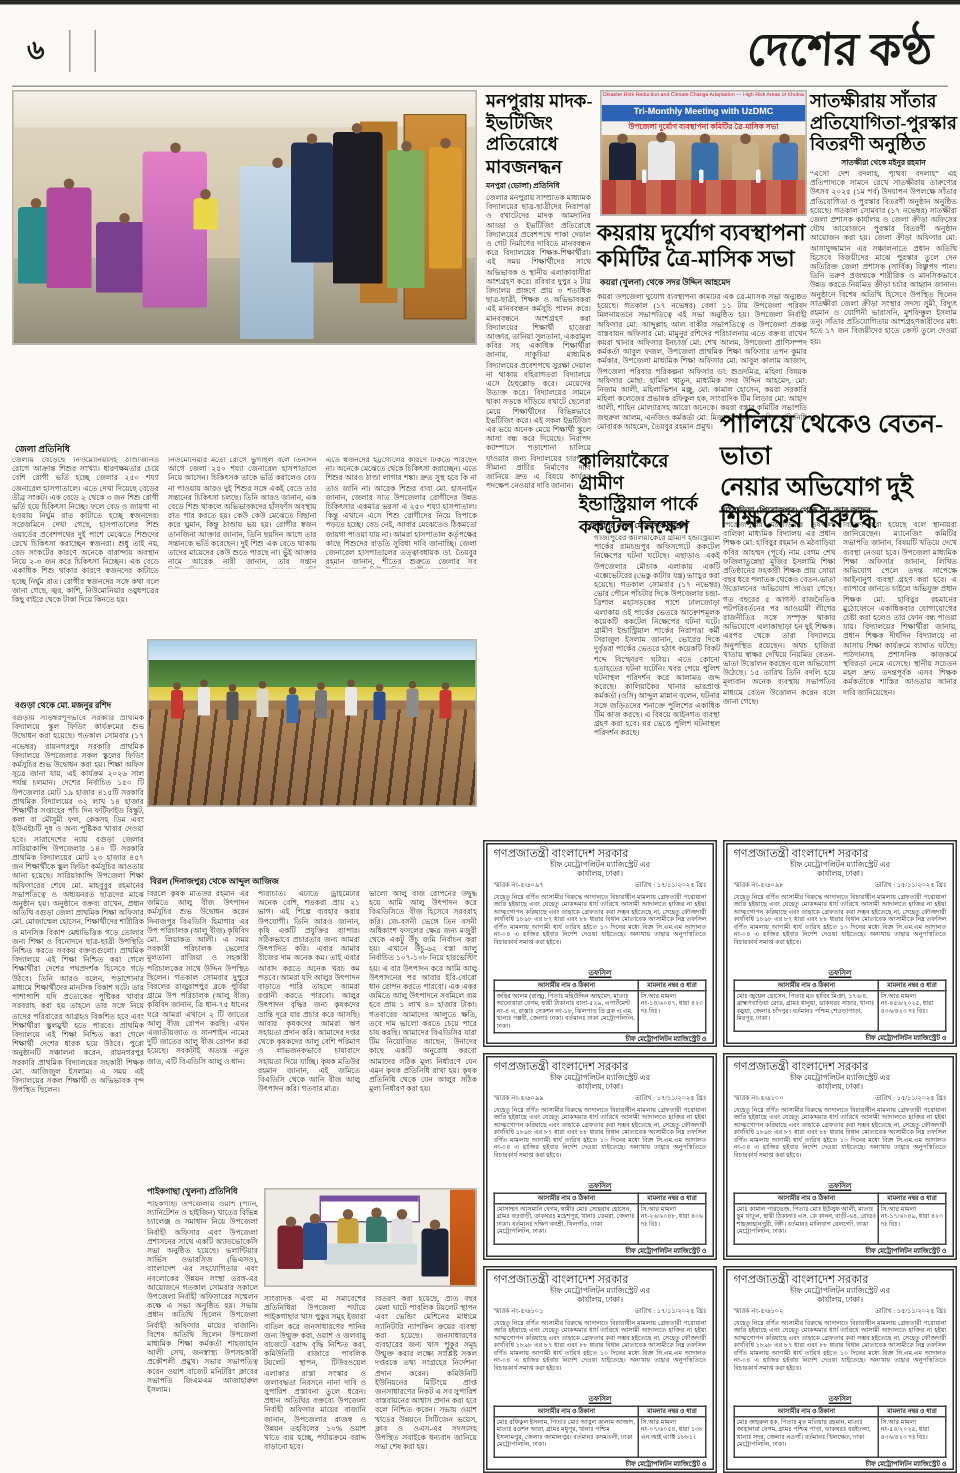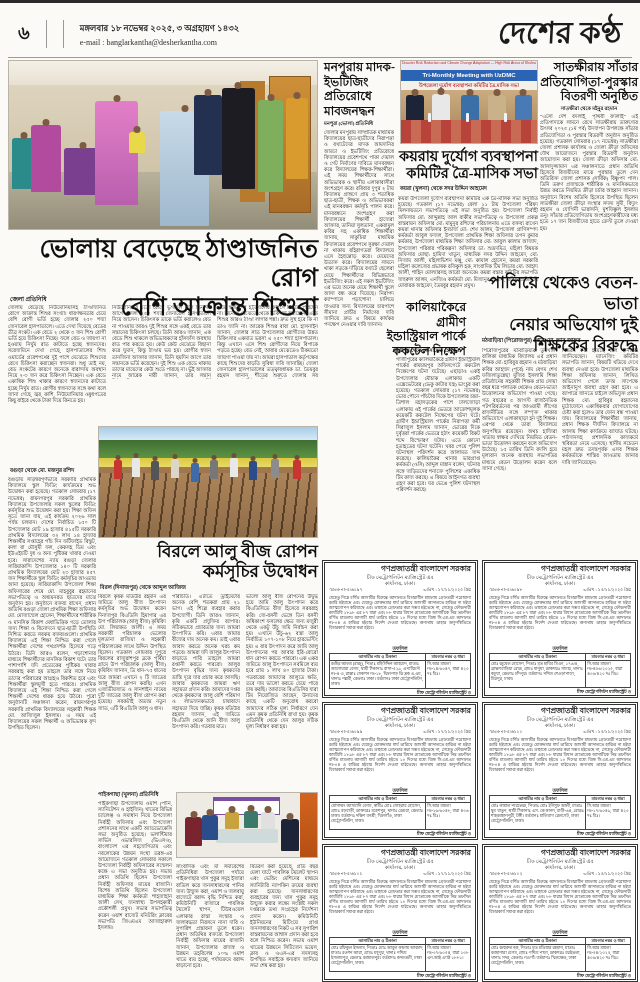--- a/index.html
+++ b/index.html
@@ -11,21 +11,21 @@
   .masthead{left:0;top:14px;width:640px;height:40px;display:flex;align-items:center;padding:0 18px;box-sizing:border-box;}
   .pageno{font-size:18px;font-weight:bold;margin-right:8px;}
   .vr{width:1px;height:28px;background:#999;margin:0 8px;}
   .mast-l{font-size:27px;font-weight:bold;letter-spacing:0;white-space:nowrap;}
   .dateline{display:flex;flex-direction:column;gap:2px;margin-left:8px;}
   .dl1{font-size:8.5px;font-weight:bold;color:#222;}
   .dl2{font-size:8px;color:#333;}
   .mast-r{margin-left:auto;font-size:30px;font-weight:bold;white-space:nowrap;transform:skewX(-3deg);}
   .hrule{left:8px;top:57px;width:624px;height:1px;background:#9a9a9a;}
   
-  .hl{font-weight:bold;color:#0e0e0e;text-align:right;}
+  .hl{font-weight:bold;color:#0e0e0e;text-align:left;}
   .by{font-weight:bold;font-size:6px;color:#111;white-space:nowrap;}
   .bt{font-size:5px;line-height:6.2px;text-align:justify;color:#232323;overflow:hidden;}
   .photo{overflow:hidden;background:#ccc;border:1px solid #b9b4a8;box-sizing:border-box;}
   
   #ph-main{left:8px;top:60px;width:310px;height:170px;}
   #hl-main{left:8px;top:234px;width:310px;font-size:25px;line-height:29px;}
   #by-main{left:10px;top:294px;}
   #c-main1{left:8px;top:305px;width:98px;height:120px;}
   #c-main2{left:112px;top:305px;width:99px;height:74px;}
   #c-main3{left:217px;top:305px;width:101px;height:74px;}
@@ -60,21 +60,21 @@
   #hl-pal{left:480px;top:272px;width:158px;font-size:16.5px;line-height:21px;}
   #by-pal{left:482px;top:337px;font-size:5.5px;}
   #c-pal1{left:482px;top:348px;width:75px;height:208px;}
   #c-pal2{left:562px;top:348px;width:76px;height:208px;}
   
   .notice{width:156px;height:138px;background:#fff;border:3px double #333;box-sizing:border-box;
           padding:2px 4px;overflow:hidden;}
   #n1{left:322px;top:560px;} #n2{left:482px;top:560px;}
   #n3{left:322px;top:702px;} #n4{left:482px;top:702px;}
   #n5{left:322px;top:844px;} #n6{left:482px;top:844px;}
-  .n-title{font-size:7.5px;font-weight:bold;text-align:right;line-height:8.5px;}
+  .n-title{font-size:7.5px;font-weight:normal;text-align:left;line-height:8.5px;}
   .n-off{font-size:5.2px;text-align:center;line-height:6px;}
   .n-meta{display:flex;justify-content:space-between;font-size:4.4px;margin-top:1px;}
   .n-body{font-size:4.2px;line-height:5.1px;text-align:justify;height:50px;overflow:hidden;margin-top:1px;}
   .n-sched{font-size:4.8px;font-weight:bold;text-align:center;text-decoration:underline;}
   .n-table{width:100%;border-collapse:collapse;table-layout:fixed;}
   .n-table th,.n-table td{border:0.5px solid #444;padding:1px;font-size:4.2px;line-height:4.9px;
        text-align:left;vertical-align:top;overflow:hidden;}
   .n-table th{text-align:center;font-weight:bold;}
   .n-table .cw1{width:69%;} .n-table .cw2{width:31%;}
   .n-table td.cell-name{height:24px;}
@@ -122,24 +122,20 @@
 </head>
 <body>
 
 <div class="page">
   <div class="abs topline"></div>
 
   <div class="abs masthead">
     <span class="pageno">৬</span>
     <span class="vr"></span>
     <span class="vr"></span>
-    <span class="dateline">
-      <span class="dl1">মঙ্গলবার ১৮ নভেম্বর ২০২৫, ৩ অগ্রহায়ণ ১৪৩২</span>
-      <span class="dl2">e-mail : banglarkantha@desherkantha.com</span>
-    </span>
     <span class="mast-r">দেশের কণ্ঠ</span>
   </div>
   <div class="abs hrule"></div>
 
   <div class="abs photo" id="ph-main">
     <div class="lay hm-ceil"></div>
     <div class="lay hm-wall"></div>
     <div class="lay hm-floor"></div>
     <div class="hm-door1"></div>
     <div class="hm-door2"></div>
@@ -148,24 +144,20 @@
     <div class="fg" style="left:18%;top:52%;width:12%;height:28%;background:#7a3f8f;"></div>
     <div class="fg" style="left:28%;top:24%;width:14%;height:62%;background:linear-gradient(#e37fc8,#b85fae);"></div>
     <div class="fg" style="left:39%;top:42%;width:5%;height:13%;background:#e8d84a;"></div>
     <div class="fg" style="left:49%;top:30%;width:16%;height:68%;background:linear-gradient(#c7dae8,#9fb8cc);"></div>
     <div class="fg" style="left:60%;top:20%;width:9%;height:48%;background:#23304f;"></div>
     <div class="fg" style="left:69%;top:16%;width:11%;height:60%;background:#1c1c22;"></div>
     <div class="fg" style="left:81%;top:23%;width:8%;height:55%;background:#7fae5c;"></div>
     <div class="fg" style="left:90%;top:22%;width:7%;height:48%;background:#d99a2e;"></div>
   </div>
 
-  <div class="abs hl" id="hl-main">
-    <div>ভোলায় বেড়েছে ঠাণ্ডাজনিত রোগ</div>
-    <div>বেশি আক্রান্ত শিশুরা</div>
-  </div>
   <div class="abs by" id="by-main">জেলা প্রতিনিধি</div>
   <div class="abs bt" id="c-main1">জেলায় বেড়েছে নিউমোনিয়াসহ ঠাণ্ডাজনিত রোগে আক্রান্ত শিশুর সংখ্যা। ধারণক্ষমতার চেয়ে বেশি রোগী ভর্তি হচ্ছে জেলার ২৫০ শয্যা জেনারেল হাসপাতালে। এতে দেখা দিয়েছে বেডের তীব্র সংকট। এক বেডে ২ থেকে ৩ জন শিশু রোগী ভর্তি হয়ে চিকিৎসা নিচ্ছে। ফলে বেড ও জায়গা না হওয়ায় নির্ঘুম রাত কাটাতে হচ্ছে স্বজনদের। সরেজমিনে দেখা গেছে, হাসপাতালের শিশু ওয়ার্ডের প্রবেশপথের দুই পাশে মেঝেতে শিশুদের রেখে চিকিৎসা করাচ্ছেন স্বজনরা। শুধু তাই নয়, বেড সংকটের কারণে অনেকে বারান্দায় অবস্থান নিয়ে ২-৩ জন করে চিকিৎসা নিচ্ছেন। এক বেডে একাধিক শিশু থাকার কারণে স্বজনদের কাটাতে হচ্ছে নির্ঘুম রাত। রোগীর স্বজনদের সঙ্গে কথা বলে জানা গেছে, জ্বর, কাশি, নিউমোনিয়ার ওষুধপত্রের কিছু বাইরে থেকে টাকা দিয়ে কিনতে হয়।</div>
   <div class="abs bt" id="c-main2">নিউমোনিয়ার মতো রোগে ভুগছিল বলে তিনদিন আগে জেলা ২৫০ শয্যা জেনারেল হাসপাতালে নিয়ে আসেন। চিকিৎসক তাকে ভর্তি করালেও বেড না পাওয়ায় আরও দুই শিশুর সঙ্গে একই বেডে তার সন্তানের চিকিৎসা চলছে। তিনি আরও জানান, এক বেডে শিশু থাকলে অভিভাবকদের হাঁসফাঁস অবস্থায় রাত পার করতে হয়। কেউ কেউ মেঝেতে বিছানা করে ঘুমান, কিন্তু ঠাণ্ডায় ভয় হয়। রোগীর স্বজন তানজিনা আক্তার জানান, তিনি ছয়দিন আগে তার সন্তানকে ভর্তি করেছেন। দুই শিশু এক বেডে থাকায় তাদের মায়েদের কেউ শুতে পারছে না। ভুঁই আক্তার নামে আরেক নারী জানান, তার সন্তান নিউমোনিয়ায় আক্রান্ত হওয়ায় গতকাল ভর্তি করিয়েছেন। কিন্তু বেড না পাওয়ায় তিনি মেঝেতে রেখে সন্তানের চিকিৎসা করাচ্ছেন।</div>
   <div class="abs bt" id="c-main3">এতে স্বজনদের হট্টগোলের কারণে টিকতে পারছেন না। অনেকে মেঝেতে থেকে চিকিৎসা করাচ্ছেন। এতে শিশুর আরও ঠাণ্ডা লাগার শঙ্কা। দ্রুত সুস্থ হবে কি না তাও জানি না। আরেক শিশুর বাবা মো. হাসনাইন জানান, জেলার সাত উপজেলার রোগীদের উন্নত চিকিৎসার একমাত্র ভরসা এ ২৫০ শয্যা হাসপাতাল। কিন্তু এখানে এসে শিশু রোগীদের নিয়ে বিপাকে পড়তে হচ্ছে। বেড নেই, আবার মেঝেতেও ঠিকমতো জায়গা পাওয়া যায় না। আমরা হাসপাতাল কর্তৃপক্ষের কাছে শিশুদের বাড়তি সুবিধা দাবি জানাচ্ছি। জেলা জেনারেল হাসপাতালের তত্ত্বাবধায়ক ডা. তৈয়বুর রহমান জানান, শীতের শুরুতে জেলার সব উপজেলাতেই নিউমোনিয়া রোগীর সংখ্যা বেড়েছে। বর্তমানে ঠাণ্ডাজনিত রোগে আক্রান্ত হয়ে শতাধিক শিশু রোগী হাসপাতালে ভর্তি রয়েছে। এর মধ্যে ৬৮ জন নিউমোনিয়ায় আক্রান্ত।</div>
 
   <div class="abs by" id="by-feed">বগুড়া থেকে মো. মজনুর রশিদ</div>
   <div class="abs bt" id="bd-feed">বগুড়ায় সাড়ম্বরপূর্ণভাবে সরকারি প্রাথমিক বিদ্যালয়ে স্কুল ফিডিং কার্যক্রমের শুভ উদ্বোধন করা হয়েছে। গতকাল সোমবার (১৭ নভেম্বর) রায়নগরপুর সরকারি প্রাথমিক বিদ্যালয়ে উপজেলার সকল স্কুলের ফিডিং কর্মসূচির শুভ উদ্বোধন করা হয়। শিক্ষা অফিস সূত্রে জানা যায়, এই কার্যক্রম ২০২৬ সাল পর্যন্ত চলমান। দেশের নির্বাচিত ১৫০ টি উপজেলার মোট ১৯ হাজার ৪১৫টি সরকারি প্রাথমিক বিদ্যালয়ের ৩২ লাখ ১৪ হাজার শিক্ষার্থীর সপ্তাহের পাঁচ দিন ফর্টিফাইড বিস্কুট, কলা বা মৌসুমী ফল, কেকসহ ডিম এবং ইউএইচটি দুধ ও অন্য পুষ্টিকর খাবার দেওয়া হবে। সারাদেশের ন্যায় বগুড়া জেলার সারিয়াকান্দি উপজেলার ১৪০ টি সরকারি প্রাথমিক বিদ্যালয়ের মোট ২৩ হাজার ৪৫৭ জন শিক্ষার্থীকে স্কুল ফিডিং কর্মসূচির আওতায় আনা হয়েছে। সারিয়াকান্দি উপজেলা শিক্ষা অফিসারের শেষে মো. মাহবুবুর রহমানের সভাপতিত্বে ও অধ্যয়নরত ছাত্রদের মাঝে অনুষ্ঠান হয়। অনুষ্ঠানে বক্তব্য রাখেন, প্রধান অতিথি বগুড়া জেলা প্রাথমিক শিক্ষা অফিসার মো. মোজাম্মেল হোসেন, শিক্ষার্থীদের শারীরিক ও মানসিক বিকাশ মেধাভিত্তিক গড়ে তোলার জন্য শিক্ষা ও বিনোদনে ছাত্র-ছাত্রী উপস্থিতি নিশ্চিত করতে সবকয় বক্তব্যগুলো। প্রাথমিক বিদ্যালয়ে এই শিক্ষা নিশ্চিত করা গেলে শিক্ষার্থীরা দেশের পথপ্রদর্শক হিসেবে গড়ে উঠবে। তিনি আরও বলেন, পড়াশোনার মাধ্যমে শিক্ষার্থীদের মানসিক বিকাশ ঘটে। তার পাশাপাশি যদি প্রত্যেকের পুষ্টিকর খাবার সরবরাহ করা হয় তাহলে তার সঙ্গে নিয়ে তাদের পরিবারের আগ্রহও বিকশিত হবে এবং শিক্ষার্থীরা স্কুলমুখী হতে পারবে। প্রাথমিক বিদ্যালয়ে এই শিক্ষা নিশ্চিত করা গেলে শিক্ষার্থী দেশের ধারক হয়ে উঠবে। পুরো অনুষ্ঠানটি সঞ্চালনা করেন, রায়নগরপুর সরকারি প্রাথমিক বিদ্যালয়ের সহকারী শিক্ষক মো. আজিজুল ইসলাম। এ সময় এই বিদ্যালয়ের সকল শিক্ষার্থী ও অভিভাবক বৃন্দ উপস্থিত ছিলেন।</div>
 
   <div class="abs photo" id="ph-field">
     <div class="lay fl-sky"></div>
@@ -178,21 +170,20 @@
     <div class="fgs" style="left:24%;top:31%;background:#555;"></div>
     <div class="fgs" style="left:33%;top:29%;background:#dcd6c8;"></div>
     <div class="fgs" style="left:42%;top:33%;background:#3f6ba8;"></div>
     <div class="fgs" style="left:51%;top:30%;background:#777;"></div>
     <div class="fgs" style="left:60%;top:28%;background:#e8e8e8;"></div>
     <div class="fgs" style="left:69%;top:31%;background:#2b4d8c;"></div>
     <div class="fgs" style="left:79%;top:29%;background:#8c8c8c;"></div>
     <div class="fgs" style="left:89%;top:30%;background:#c8372f;"></div>
   </div>
 
-  <div class="abs hl" id="hl-potato">বিরলে আলু বীজ রোপন কর্মসূচির উদ্বোধন</div>
   <div class="abs by" id="by-potato">বিরল (দিনাজপুর) থেকে আব্দুল আজিজ</div>
   <div class="abs bt" id="c-pot1">বিরলে কৃষক মতিউর রহমান এর জমিতে আলু বীজ উৎপাদন কর্মসূচির শুভ উদ্বোধন করেন দিনাজপুর বিএডিসি হিমাগার এর উপ পরিচালক (আলু বীজ) কৃষিবিদ মো. লিয়াকত আলী। এ সময় সরকারী পরিচালক ভেলোর মূলতানা রাজিয়া ও সহকারী পরিচালকের সাথে উদ্দিন উপস্থিত ছিলেন। গতকাল সোমবার দুপুরে বিরলের রাজুরাশপুর ব্লকে পূর্বিয়া গ্রামে উপ পরিচালক (আলু বীজ) কৃষিবিদ জানান, ত্রি ধান-৭৫ ধানের ঘরে আমরা এখানে ২ টি জাতের আলু বীজ রোপন করছি। এখন এজাতীয়জাত ও সানশাইন নামের দুটি জাতের আলু বীজ রোপন করা হয়েছে। সবকটাই অত্যন্ত নতুন জাত, এটি বিএডিসি আলু ও ধান।</div>
   <div class="abs bt" id="c-pot2">পরিচিতি। এটাতে ড্রাইমেটার অনেক বেশি, শতকরা প্রায় ২১ ভাগ। এই শিল্পে ব্যবহার করার উপযোগী। তিনি আরও জানান, কৃষি একটি প্রযুক্তির ব্যাপার। সঠিকভাবে প্রচারতার জন্য আমরা উৎপাদিত করি। এবার আমার বীজের দাম অনেক কম। তাই এবার আবাদ করতে অনেক খরচ কম পড়বে। আমরা যদি আলুর উৎপাদন বাড়াতে পারি তাহলে আমরা রপ্তানী করতে পারবো। আলুর উৎপাদন বৃদ্ধির জন্য কৃষকদের ভ্রান্তি দূরে যার প্রচার করে আসছি। আবার কৃষকদের আমরা ঋণ সহায়তা প্রদান করি। আমাদের দপ্তর থেকে কৃষকদের আলু বেশি পরিমাণ ও লাভজনকভাবে চাষাবাদে সহায়তা দিয়ে যাচ্ছি। কৃষক মতিউর রহমান জানান, এই জমিতে বিএডিসি থেকে আনি বীজ আলু উৎপাদন করি। গতবার মাত্র।</div>
   <div class="abs bt" id="c-pot3">ভালো আলু বীজ রোপনের উদ্বুদ্ধ হয়ে আমি আলু উৎপাদন করে বিএডিসিতে বীজ হিসেবে সরবরাহ করি। জে-বসনী ভেঙ্গে তিন বসনী অধিকাংশ ফসলের ক্ষেত্র জন্য মজুরী থেকে একটু উঁচু জমি নির্বাচন করা হয়। এখানে উঁচু-৬২ বস্তা আলু নির্বাচিত ১০৭-১০৮ নিয়ে হারভেস্টিং হয়। এ বার উৎপাদন করে আমি আলু উৎপাদনের পর আবার ইরি-বোরো ধান রোপন করতে পারবো। এক একর জমিতে আলু উৎপাদনে সবমিলে ব্যয় হবে প্রায় ১ লাখ ৪০ হাজার টাকা। গতবারের আমাদের আলুতে ক্ষতি, তবে দাম ভালো করতে চেয়ে পারে চাষ করছি। আমাদের বিএডিসির যারা টিম নিয়োজিত আছেন, উনাদের কাছে একটি অনুরোধ করবো আমাদের সঠিক মূল্য নির্ধারণে যেন এমন কৃষক প্রতিনিধি রাখা হয়। কৃষক প্রতিনিধি থেকে যেন আলুর সঠিক মূল্য নির্ধারণ করা হয়।</div>
 
   <div class="abs by" id="by-paik">পাইকগাছা (খুলনা) প্রতিনিধি</div>
   <div class="abs photo" id="ph-adv">
     <div class="lay ad-wall"></div>
     <div class="ad-banner"></div>
     <div class="ad-curtain"></div>

